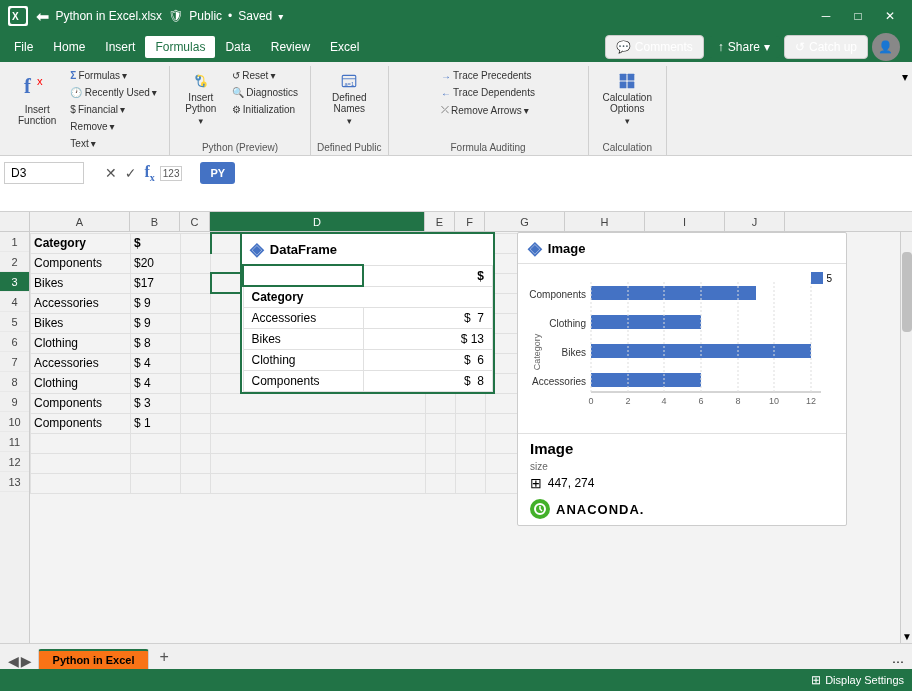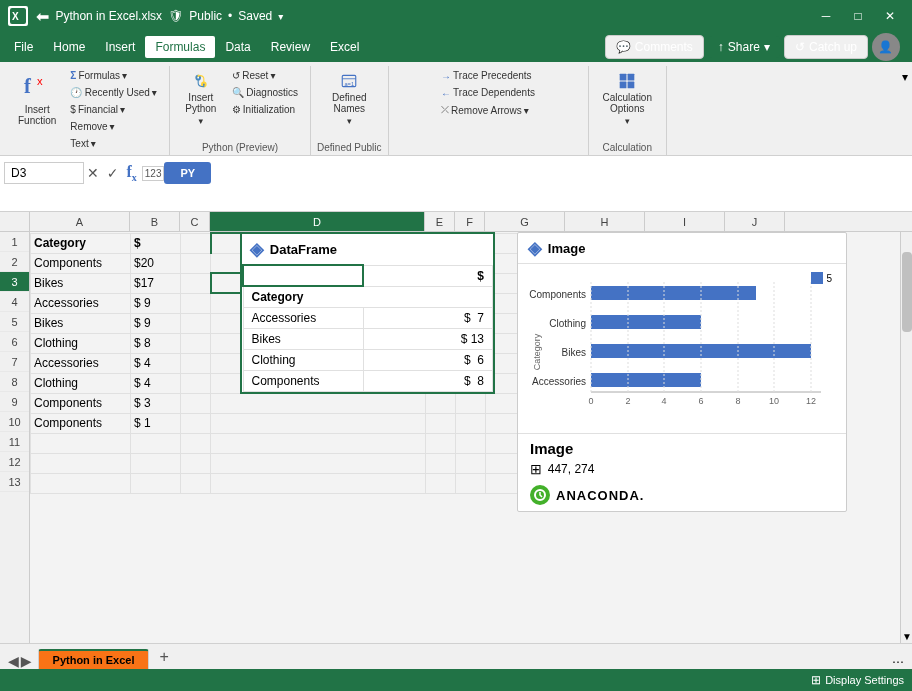--- a/index.html
+++ b/index.html
@@ -142,21 +142,21 @@
       align-items: center;
       gap: 2px;
       height: 22px;
     }
     .formula-icon { cursor: pointer; padding: 2px 3px; color: #555; font-size: 14px; }
     .py-badge {
       background: #4472C4;
       color: white;
       font-size: 11px;
       font-weight: bold;
-      padding: 2px 16px;
+      padding: 2px 10px;
       border-radius: 3px;
       height: 22px;
       display: flex;
       align-items: center;
     }
     .formula-content {
       flex: 1;
       font-family: Consolas, monospace;
       font-size: 12px;
       color: #333;
@@ -395,20 +395,21 @@
           <span style="color:#4472C4;">←</span>
           <span>Trace Dependents</span>
         </div>
         <div class="ribbon-btn-small">
           <span>⤫</span>
           <span>Remove Arrows</span>
           <span>▾</span>
         </div>
       </div>
     </div>
+    <div class="ribbon-group-label">Formula Auditing</div>
   </div>
 
   <div class="ribbon-group">
     <div class="ribbon-group-content">
       <div class="ribbon-btn-large">
         <svg viewBox="0 0 32 32" fill="none">
           <rect x="3" y="3" width="12" height="12" rx="1" fill="#4472C4"></rect>
           <rect x="17" y="3" width="12" height="12" rx="1" fill="#4472C4"></rect>
           <rect x="3" y="17" width="12" height="12" rx="1" fill="#4472C4"></rect>
           <rect x="17" y="17" width="12" height="12" rx="1" fill="#4472C4"></rect>
@@ -417,21 +418,21 @@
         <span style="font-size:9px;">▾</span>
       </div>
     </div>
     <div class="ribbon-group-label">Calculation</div>
   </div>
 
   <div style="margin-left:auto;display:flex;align-items:flex-start;padding:4px;">▾</div>
 </div>
 
 <div class="formula-bar">
-  <div style="display:flex;align-items:center;gap:0;padding-top:2px;">
+  <div style="display:flex;align-items:center;gap:18px;padding-top:2px;">
     <div class="name-box">D3</div>
     <div class="formula-icons">
       <span class="formula-icon">✕</span>
       <span class="formula-icon">✓</span>
       <span class="formula-icon" style="color:#4472C4;font-weight:bold;font-family:serif;font-size:16px;">f<sub style="font-size:10px;">x</sub></span>
       <span class="formula-icon" style="font-size:10px;border:1px solid #ccc;padding:1px 2px;">123</span>
     </div>
     <div class="py-badge">PY</div>
   </div>
 </div>
@@ -680,20 +681,21 @@
               <line x1="138" y1="10" x2="138" y2="120" stroke="#ddd" stroke-width="1" stroke-dasharray="2,2"></line>
               <line x1="175" y1="10" x2="175" y2="120" stroke="#ddd" stroke-width="1" stroke-dasharray="2,2"></line>
               <line x1="212" y1="10" x2="212" y2="120" stroke="#ddd" stroke-width="1" stroke-dasharray="2,2"></line>
               <line x1="248" y1="10" x2="248" y2="120" stroke="#ddd" stroke-width="1" stroke-dasharray="2,2"></line>
               <line x1="285" y1="10" x2="285" y2="120" stroke="#ddd" stroke-width="1" stroke-dasharray="2,2"></line>
             </svg>
           </div>
 
           <div style="padding:6px 12px;border-top:1px solid #e0e0e0;">
             <div style="font-size:15px;font-weight:bold;margin-bottom:4px;">Image</div>
+            <div style="font-size:10px;color:#666;">size</div>
             <div style="display:flex;align-items:center;gap:6px;font-size:12px;margin:3px 0 8px 0;">
               <span style="font-size:14px;">⊞</span>
               <span>447, 274</span>
             </div>
             <div style="display:flex;align-items:center;gap:6px;">
               <div style="width:20px;height:20px;border-radius:50%;background:#43B02A;display:flex;align-items:center;justify-content:center;">
                 <svg width="14" height="14" viewBox="0 0 14 14">
                   <circle cx="7" cy="7" r="5" fill="none" stroke="white" stroke-width="2"></circle>
                   <path d="M7 4 L7 7 L9 9" stroke="white" stroke-width="1.5" fill="none"></path>
                 </svg>

